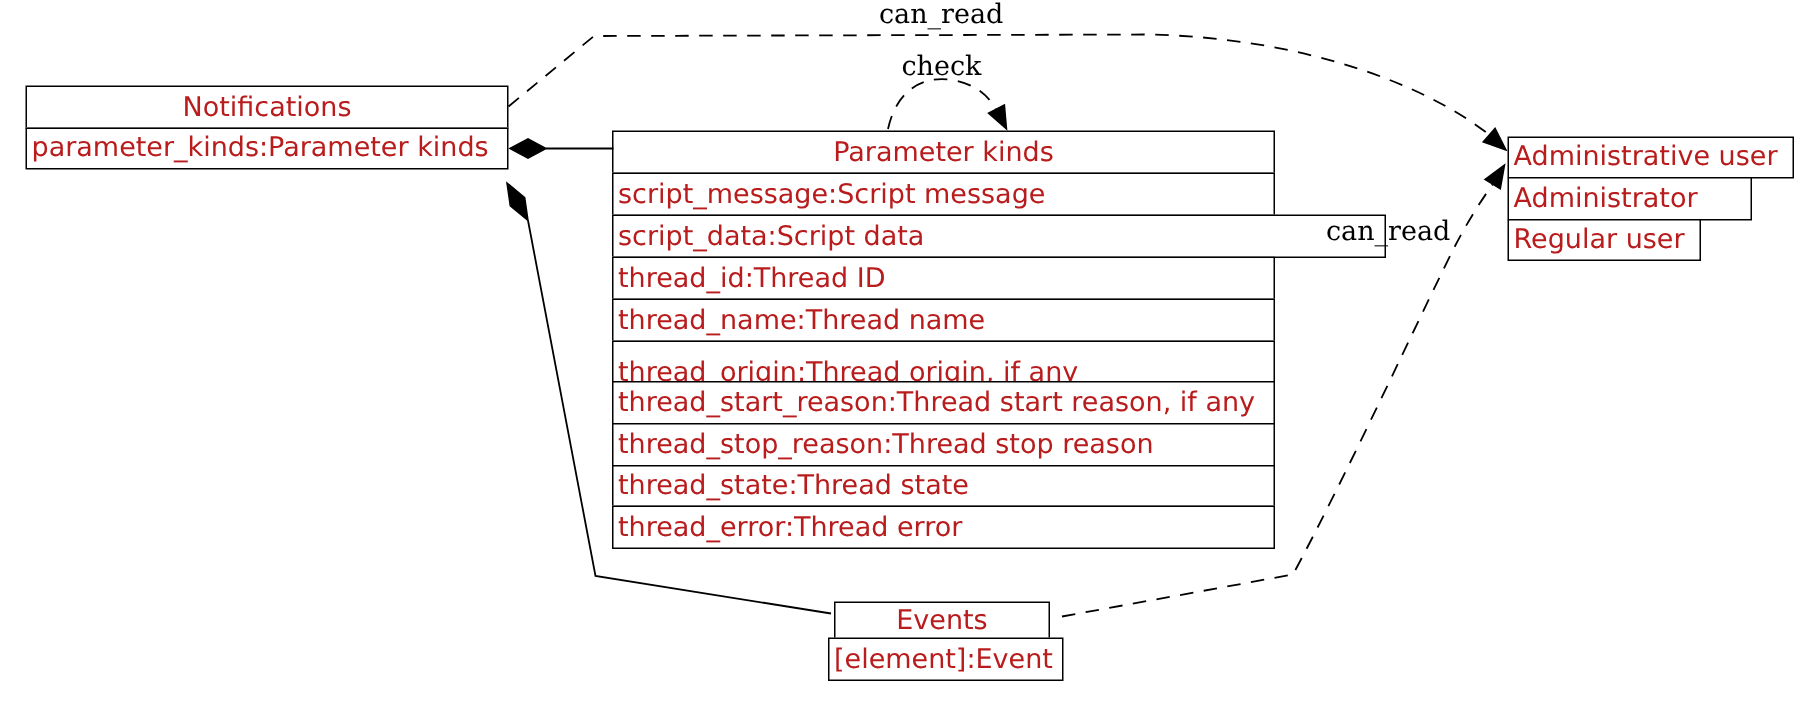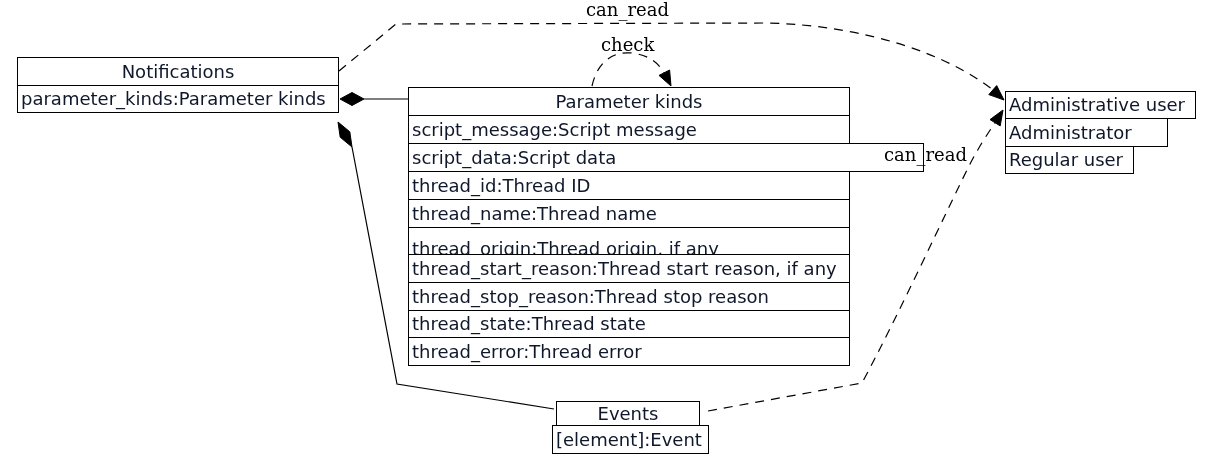--- a/index.html
+++ b/index.html
@@ -1,19 +1,19 @@
 <!DOCTYPE html>
 <html><head>
 <meta charset="utf-8">
 <style>
   html,body{margin:0;padding:0;background:#ffffff;}
   .canvas{position:relative;width:1211px;height:468px;background:#ffffff;overflow:hidden;
           font-family:"DejaVu Sans",sans-serif;text-decoration:underline;}
   .row{position:absolute;box-sizing:border-box;border:1.2px solid #000;background:#fff;
-       font-size:18px;line-height:1;color:#0f172a;white-space:nowrap;overflow:hidden;
+       font-size:18px;line-height:1;color:#b91c1c;white-space:nowrap;overflow:hidden;
        display:flex;align-items:center;padding:12px 3px;z-index:2;}
   .title{justify-content:center;}
   .edge-label{position:absolute;font-family:"DejaVu Serif",serif;font-size:18px;line-height:1;
               color:#000;white-space:nowrap;z-index:4;}
   svg.edges{position:absolute;left:0;top:0;z-index:3;pointer-events:none;}
   svg.edges path{fill:none;stroke:#000;stroke-width:1.2;}
   svg.edges path.dashed{stroke-dasharray:9,7;}
   svg.edges polygon{fill:#000;stroke:#000;}
 </style>
 </head>

